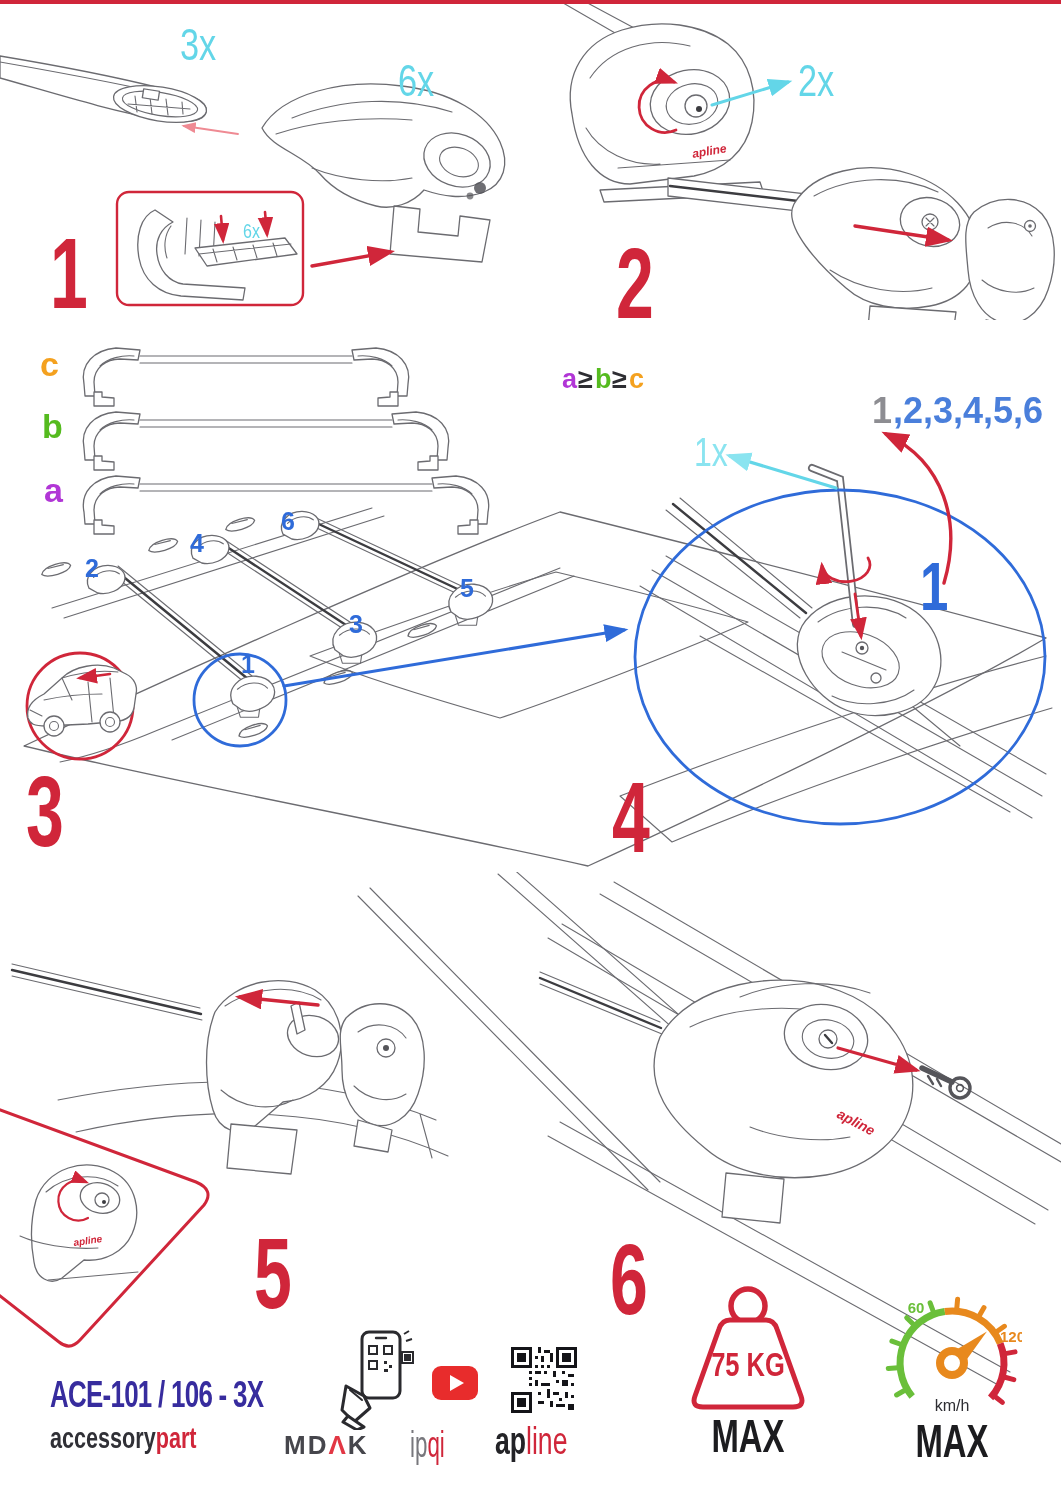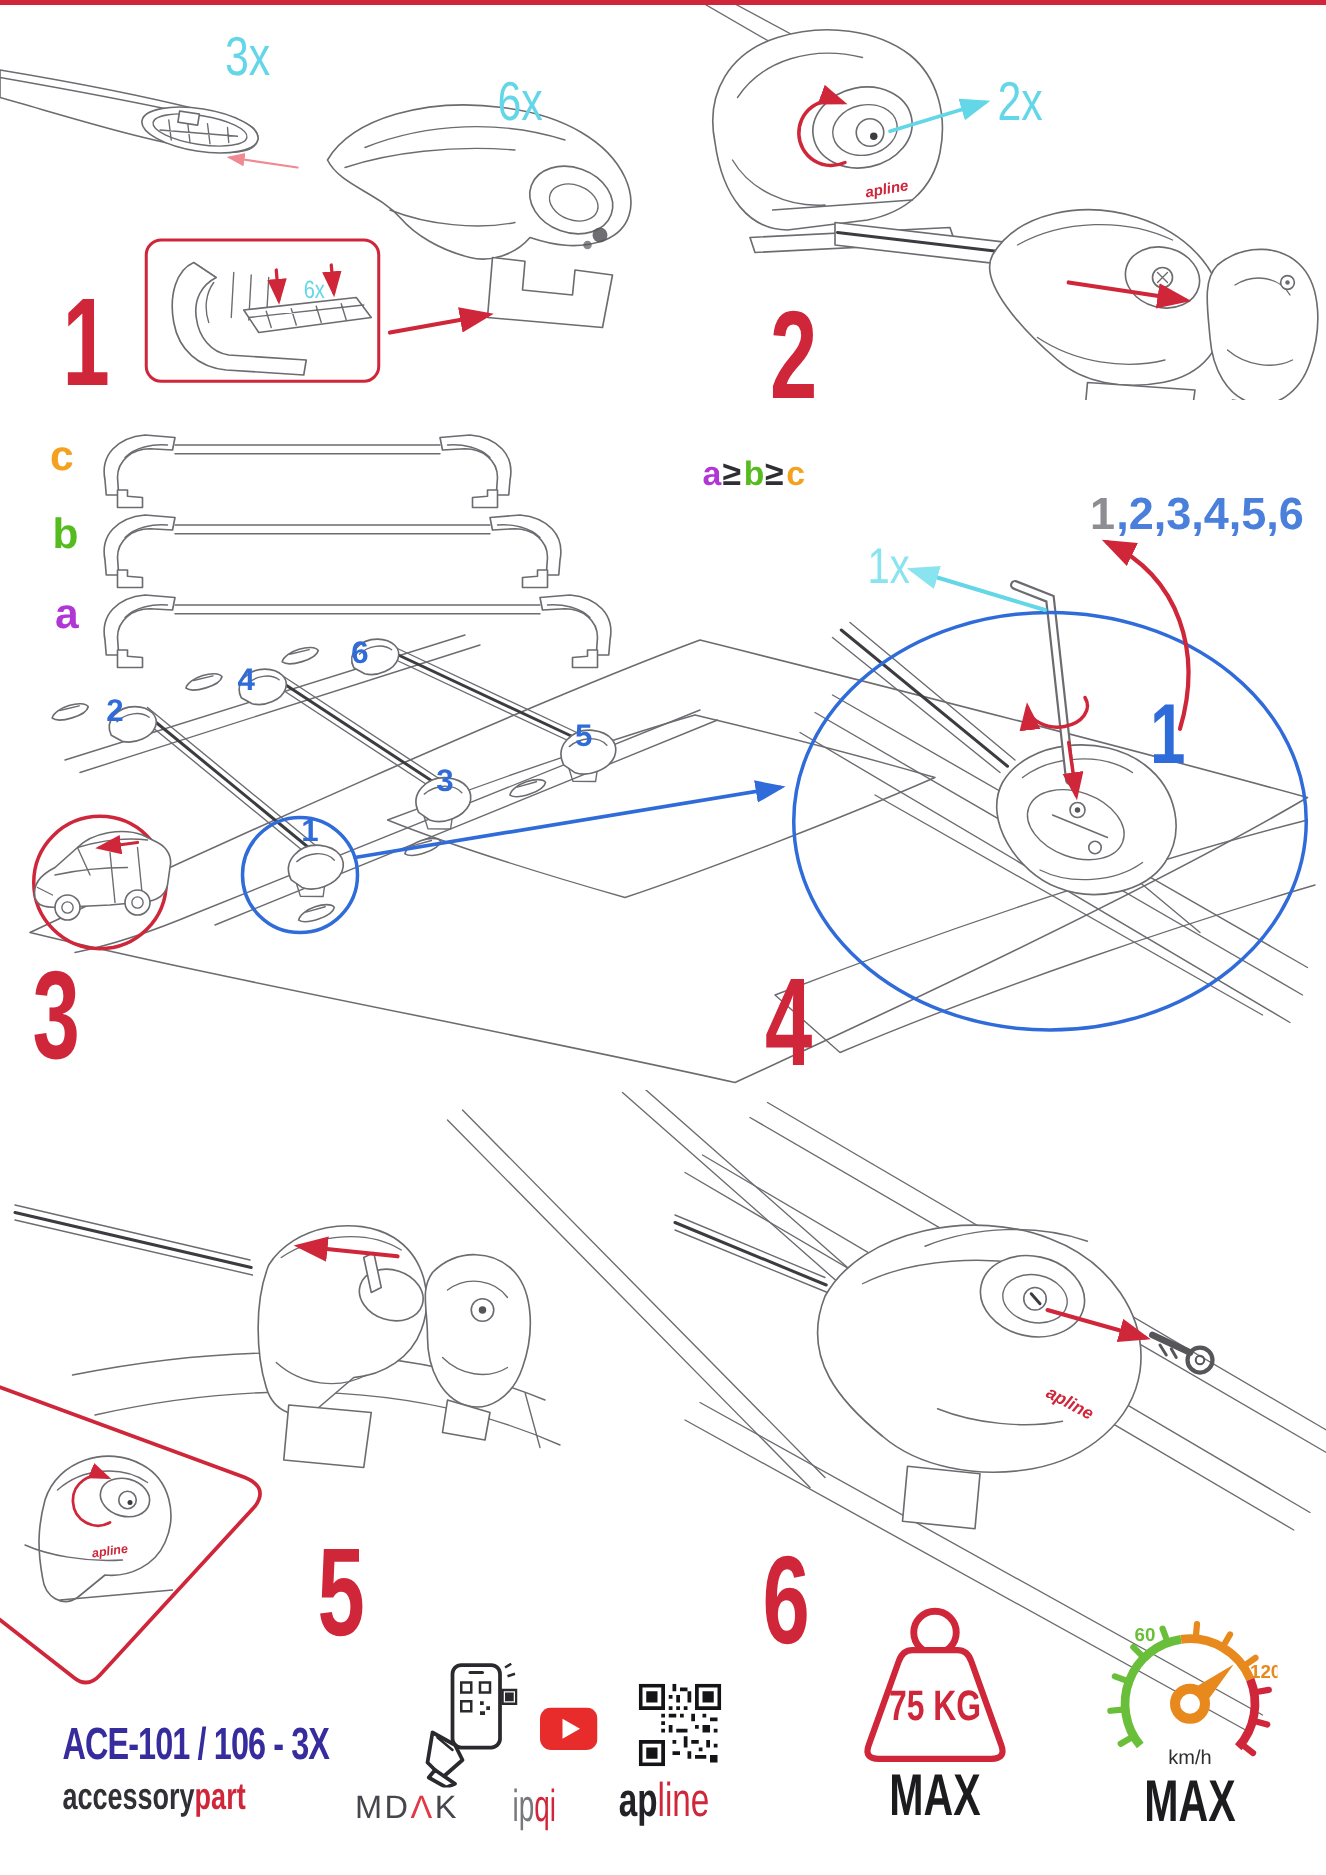--- a/index.html
+++ b/index.html
@@ -18,21 +18,21 @@
   .bla{fill:none;stroke:#2f6bd9;stroke-linecap:round;}
   .tnum{fill:#d0263a;font-weight:bold;font-size:100px;}
   .tqty{fill:#63d6e8;font-size:44px;font-weight:500;}
   .tblue{fill:#2f6bd9;font-weight:bold;}
   .abs{position:absolute;}
   .model{font-size:36px;font-weight:bold;color:#372c9e;letter-spacing:-1px;
          transform:scaleX(.72);transform-origin:left top;white-space:nowrap;}
   .accpart{font-size:30px;font-weight:bold;letter-spacing:0;
            transform:scaleX(.72);transform-origin:left top;white-space:nowrap;}
   .accpart .a1{color:#303036;} .accpart .a2{color:#d0263a;}
-  .mdak{font-size:26px;font-weight:normal;letter-spacing:2px;color:#46464c;white-space:nowrap;}
+  .mdak{font-size:26px;font-weight:bold;letter-spacing:2px;color:#46464c;white-space:nowrap;}
   .mdak .lam{color:#e23744;}
   .ipqi{font-size:36px;font-weight:500;transform:scaleX(.62);transform-origin:left top;white-space:nowrap;}
   .ipqi .g{color:#77777c;} .ipqi .r{color:#d0263a;}
   .apline{font-size:38px;transform:scaleX(.7);transform-origin:left top;white-space:nowrap;}
   .apline .ap{font-weight:bold;color:#232327;} .apline .li{color:#d0263a;font-weight:500;}
 </style>
 </head>
 <body>
 
 <div class="canvas">

